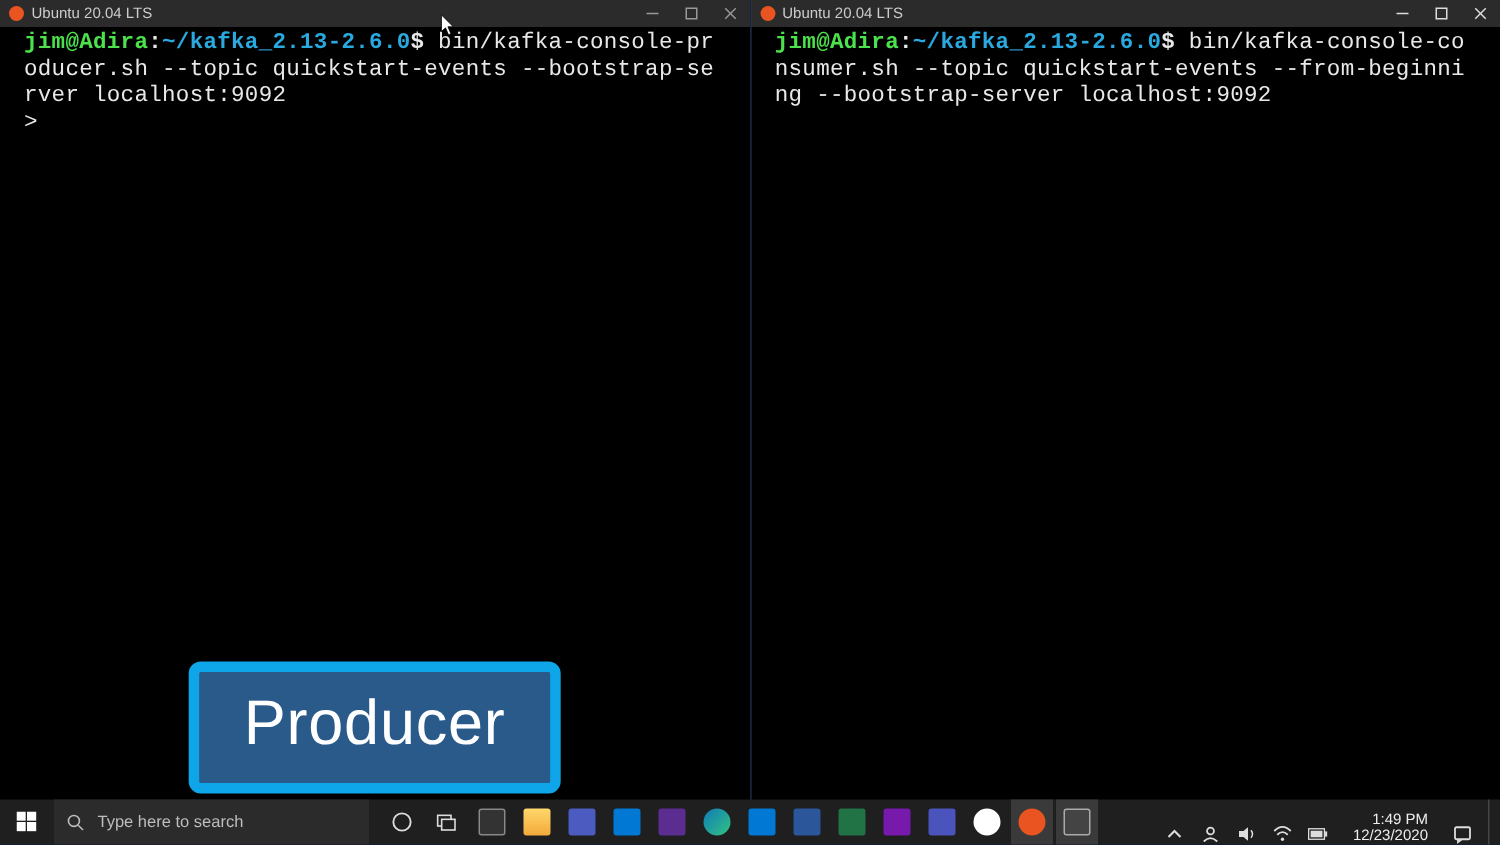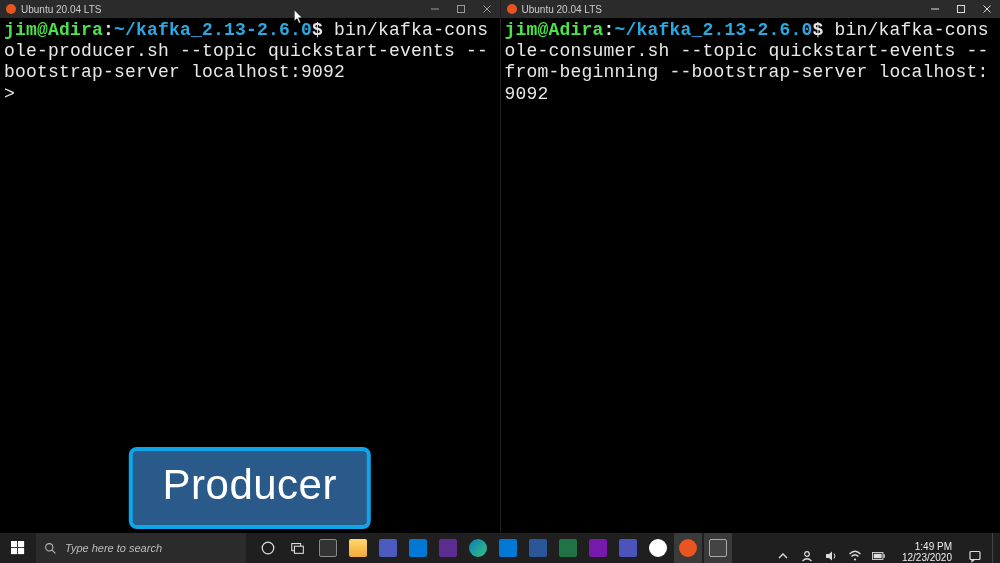--- a/index.html
+++ b/index.html
@@ -47,23 +47,23 @@
   .win-btn {
     width: 14px; height: 14px;
     display: flex; align-items: center; justify-content: center;
     color: #bbb; font-size: 10px; line-height: 1;
     cursor: default;
   }
   .win-btn svg { width: 10px; height: 10px; }
   .terminal-body {
     flex: 1;
     background: #000;
-    padding: 2px 4px;
+    padding: 2px 16px;
     font-family: "Consolas", "Liberation Mono", monospace;
-    font-size: 18px;
+    font-size: 15px;
     line-height: 1.18;
     color: #e8e8e8;
     white-space: pre-wrap;
     word-break: break-all;
     letter-spacing: 0.2px;
   }
   .ps-user { color: #4be24b; font-weight: bold; }
   .ps-path { color: #2aa9e0; font-weight: bold; }
   .ps-sep  { color: #e8e8e8; font-weight: bold;}
   .cmd     { color: #e8e8e8; }
@@ -73,21 +73,21 @@
     position: absolute;
     bottom: 34px;
     left: 50%;
     transform: translateX(-50%);
     background: #2a5a8a;
     color: #fff;
     font-size: 42px;
     font-weight: 400;
     padding: 10px 30px 16px 30px;
     border-radius: 8px;
-    border: 4px solid #0ea5e9;
+    border: 7px solid #0ea5e9;
     letter-spacing: 0.5px;
     font-family: "Segoe UI Light","Segoe UI",Arial,sans-serif;
   }
 
   .taskbar {
     position: absolute;
     left: 0; right: 0; bottom: 0;
     height: 30px;
     background: #1f1f1f;
     display: flex;
@@ -102,21 +102,20 @@
   }
   .win-logo { width: 14px; height: 14px; }
   .search-box {
     height: 100%;
     width: 210px;
     background: #2b2b2b;
     display: flex; align-items: center;
     padding: 0 8px;
     color: #bdbdbd;
     gap: 8px;
-    font-style: italic;
   }
   .search-box .si { width: 13px; height: 13px; }
   .tb-icons { display: flex; align-items: center; height: 100%; margin-left: 8px; gap: 2px; }
   .tb-icon {
     width: 28px; height: 100%;
     display: flex; align-items: center; justify-content: center;
     color: #e8e8e8;
   }
   .tb-icon.active { background: #3a3a3a; }
   .tb-icon .sq { width: 18px; height: 18px; border-radius: 2px; }

